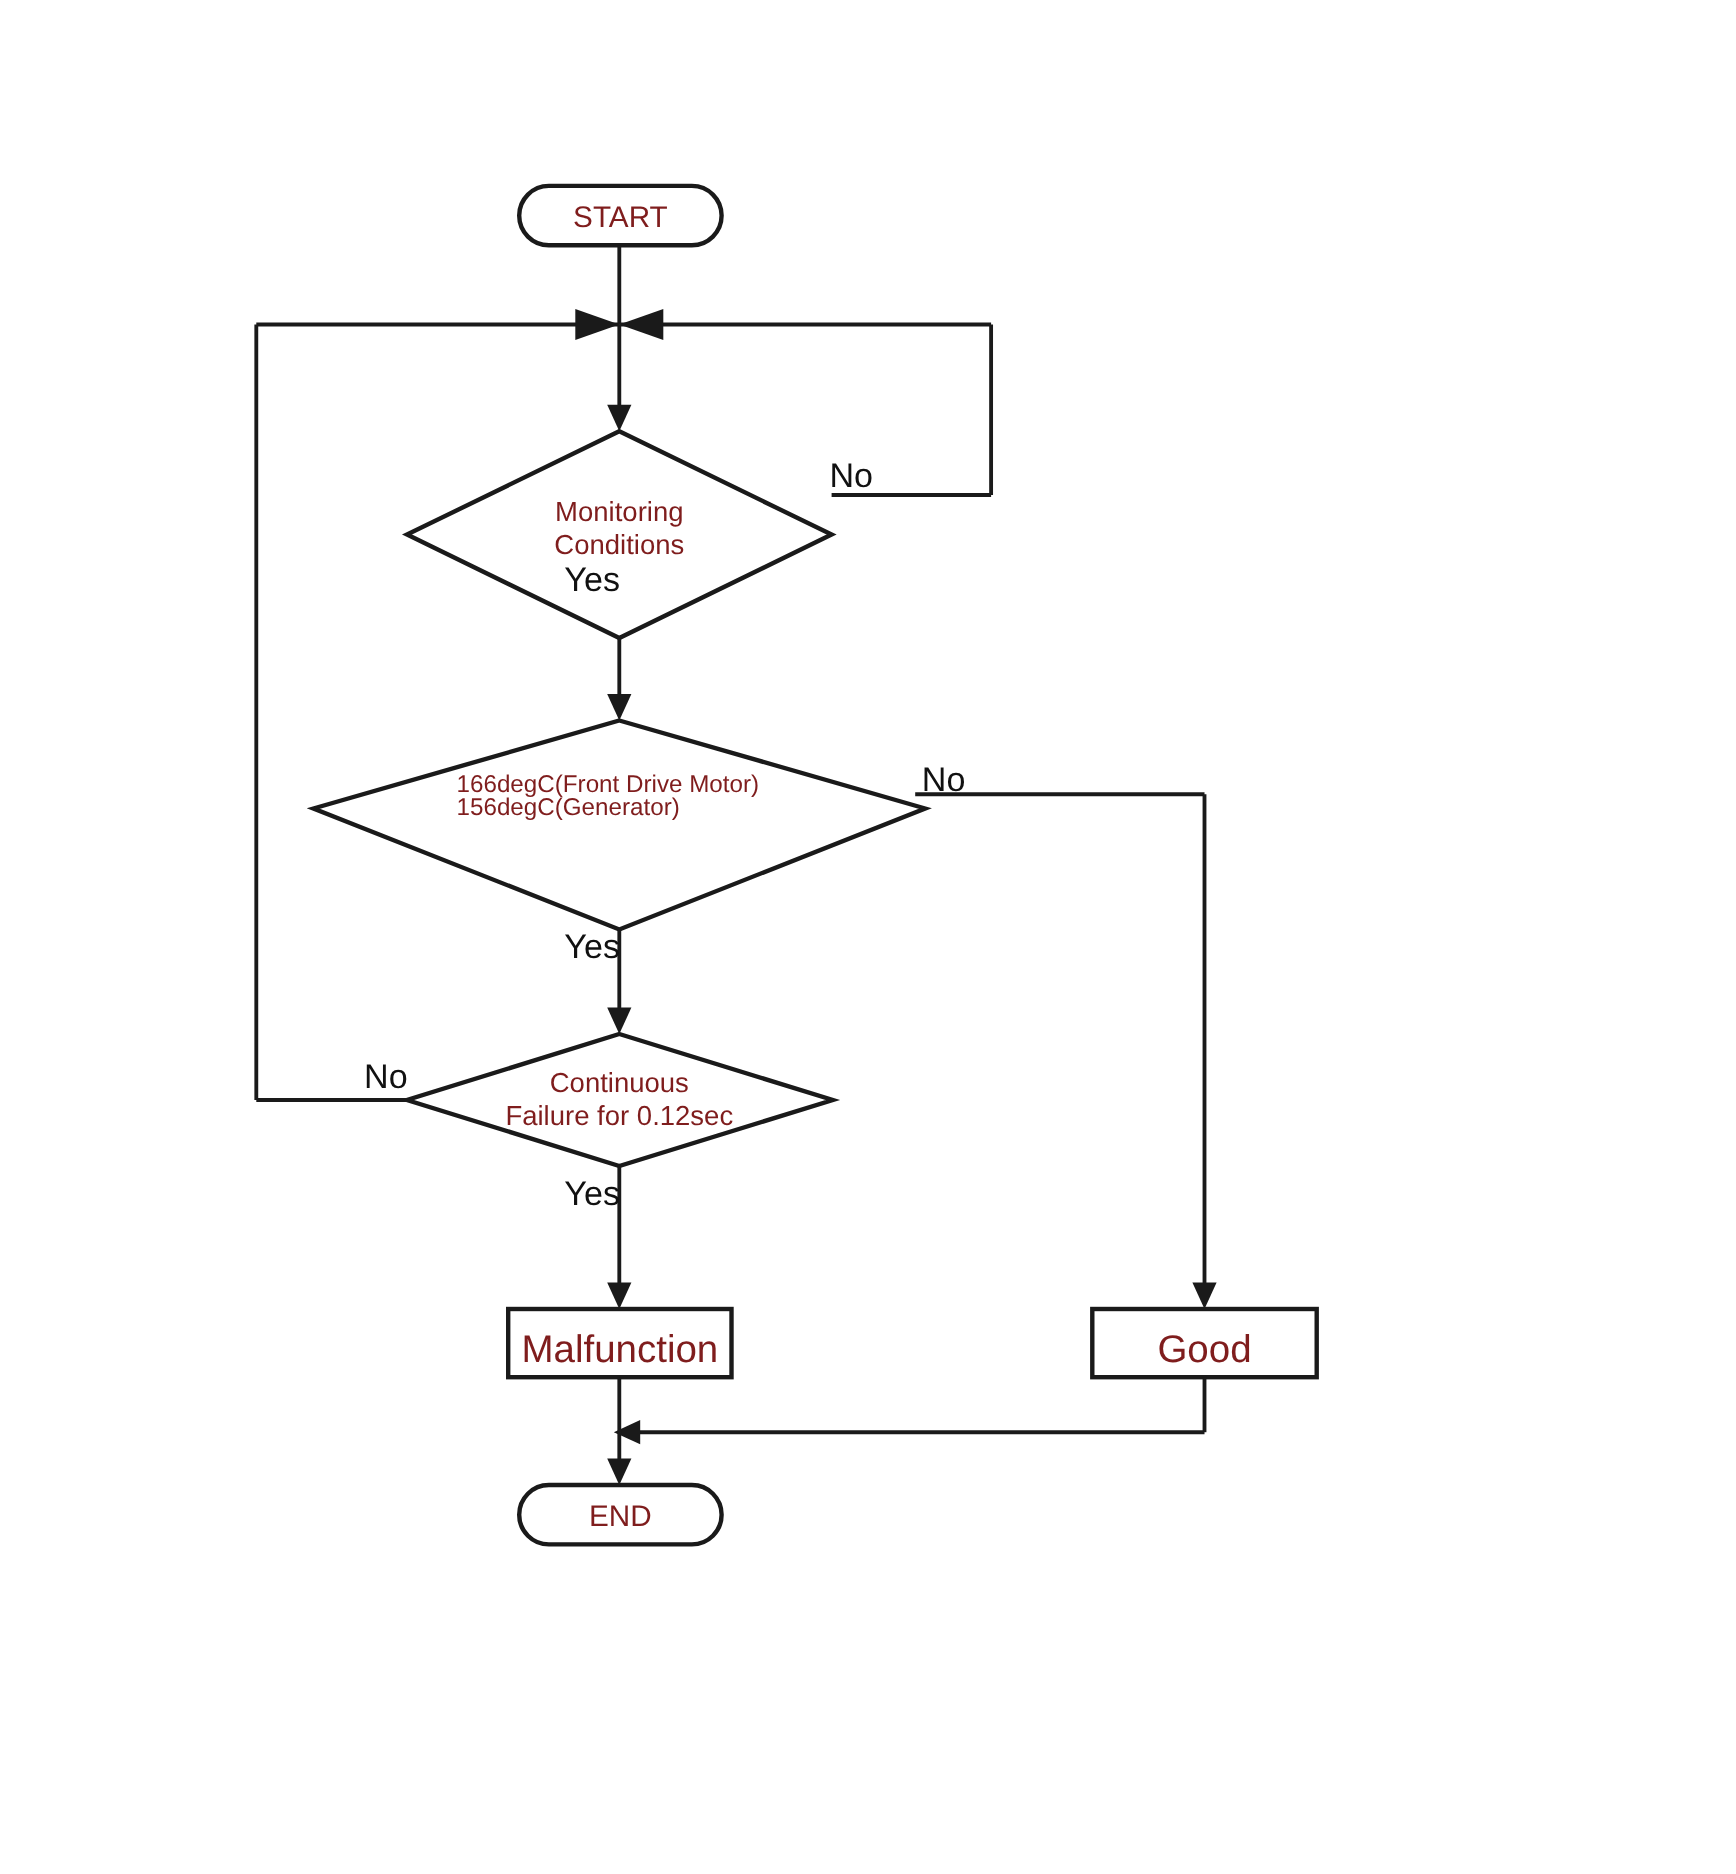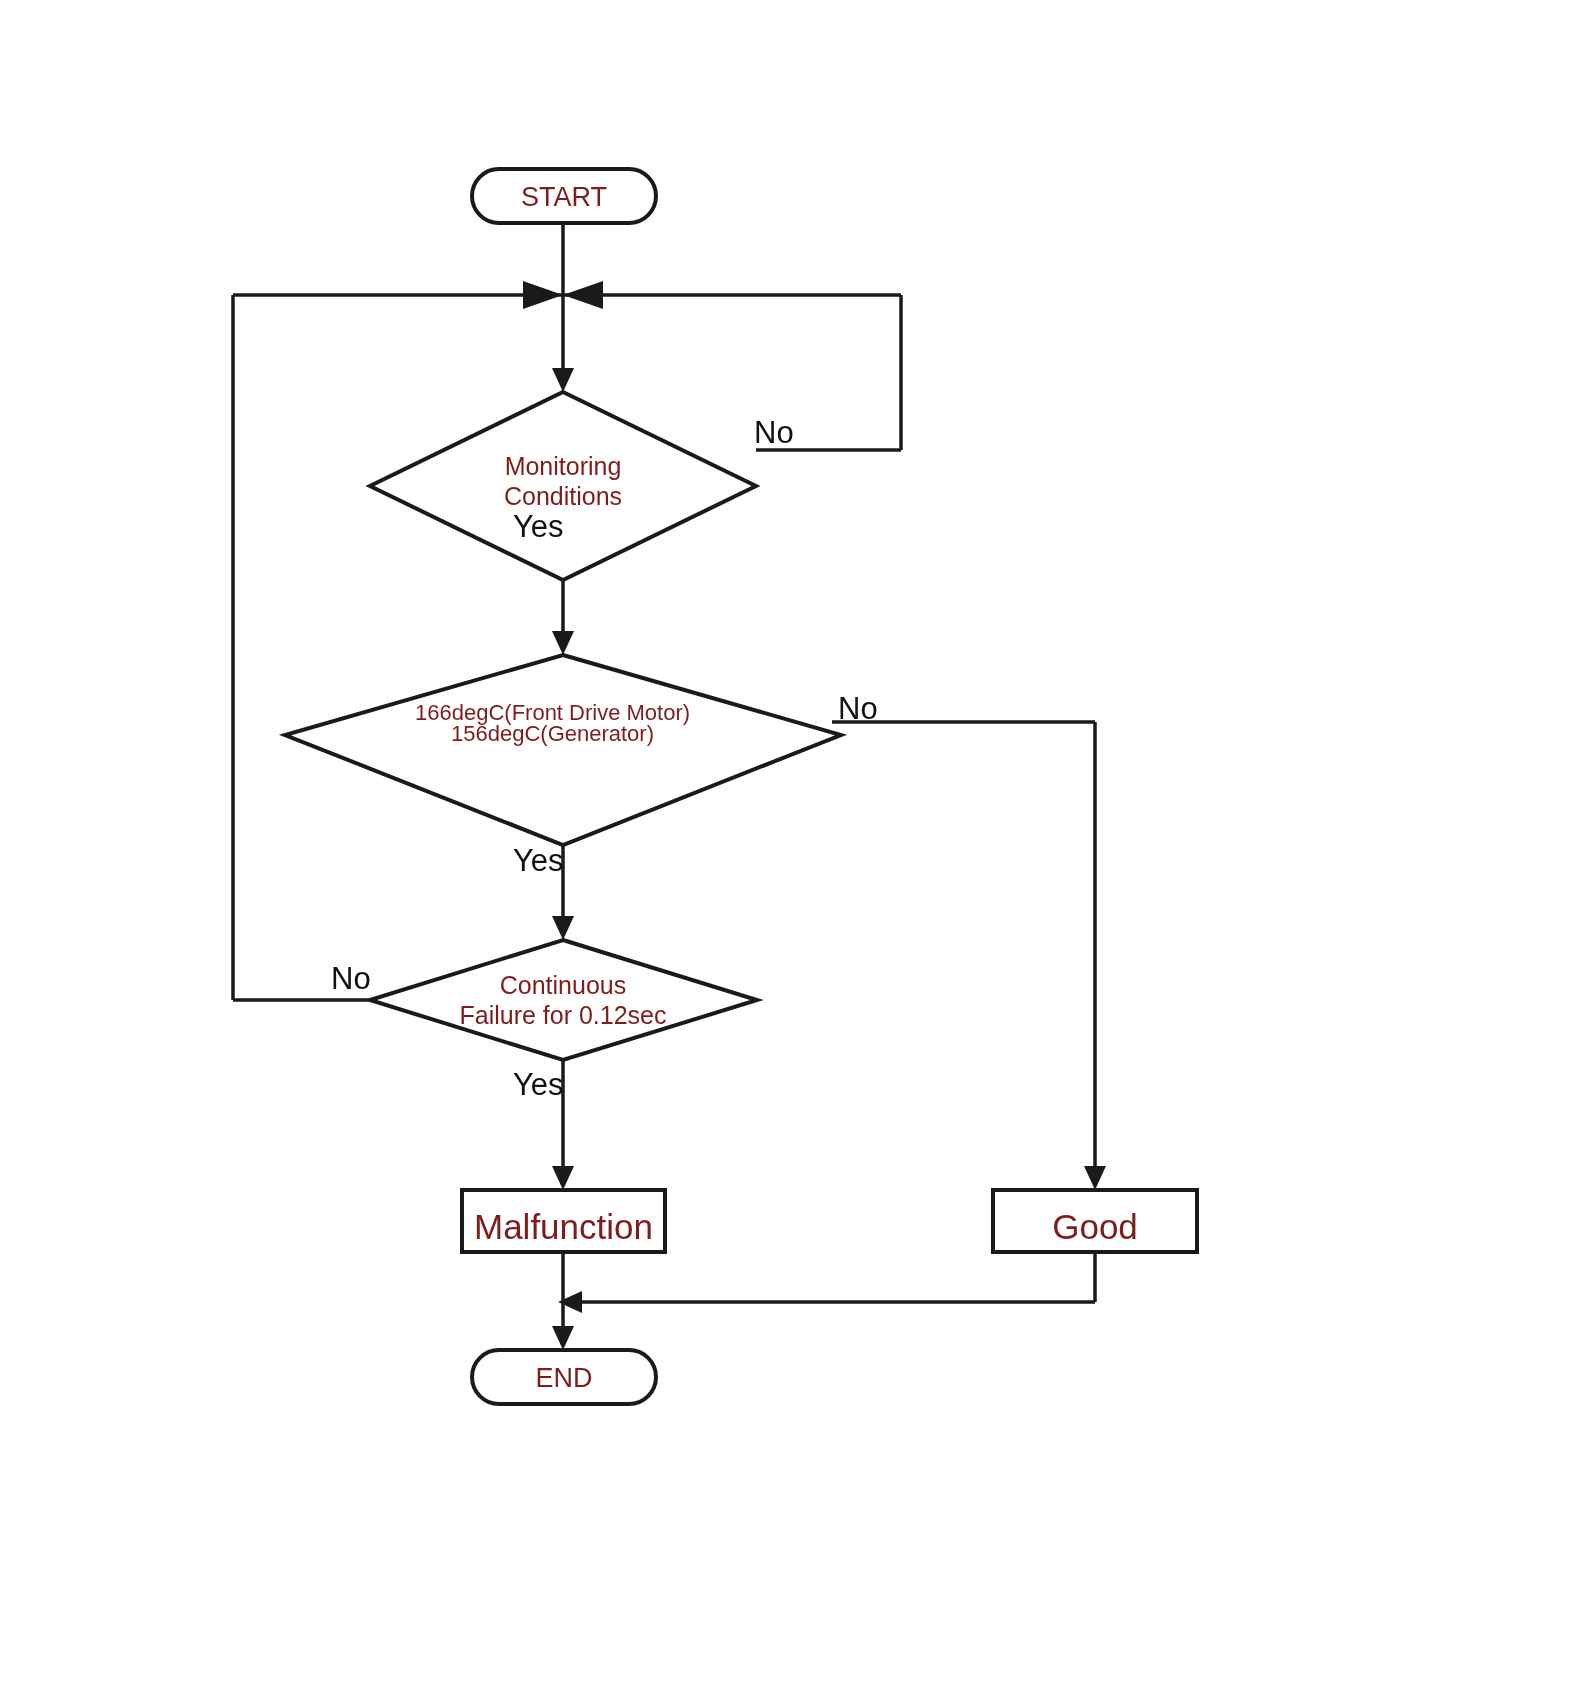--- a/index.html
+++ b/index.html
@@ -124,21 +124,21 @@
       <rect x="472" y="1350" width="184" height="54" rx="27" ry="27" stroke-width="4" fill="#ffffff"></rect>
     </g>
   </svg>
 
   <div class="node-text terminal-label" style="left:472px; top:182px; width:184px;">START</div>
 
   <div class="node-text diamond-label" style="left:403px; top:452px; width:320px;">Monitoring
 Conditions</div>
 
   <div class="node-text diamond-label-left" style="left:415px; top:699px; width:420px;">166degC(Front Drive Motor)</div>
-  <div class="node-text diamond-label-left" style="left:415px; top:720px; width:420px;margin-left:36px;">156degC(Generator)</div>
+  <div class="node-text diamond-label-left" style="left:415px; top:720px; width:420px;">156degC(Generator)</div>
 
   <div class="node-text diamond-label" style="left:403px; top:971px; width:320px;">Continuous
 Failure for 0.12sec</div>
 
   <div class="node-text box-label" style="left:462px; top:1206px; width:203px;">Malfunction</div>
 
   <div class="node-text box-label" style="left:993px; top:1206px; width:204px;">Good</div>
 
   <div class="node-text terminal-label" style="left:472px; top:1363px; width:184px;">END</div>
 

